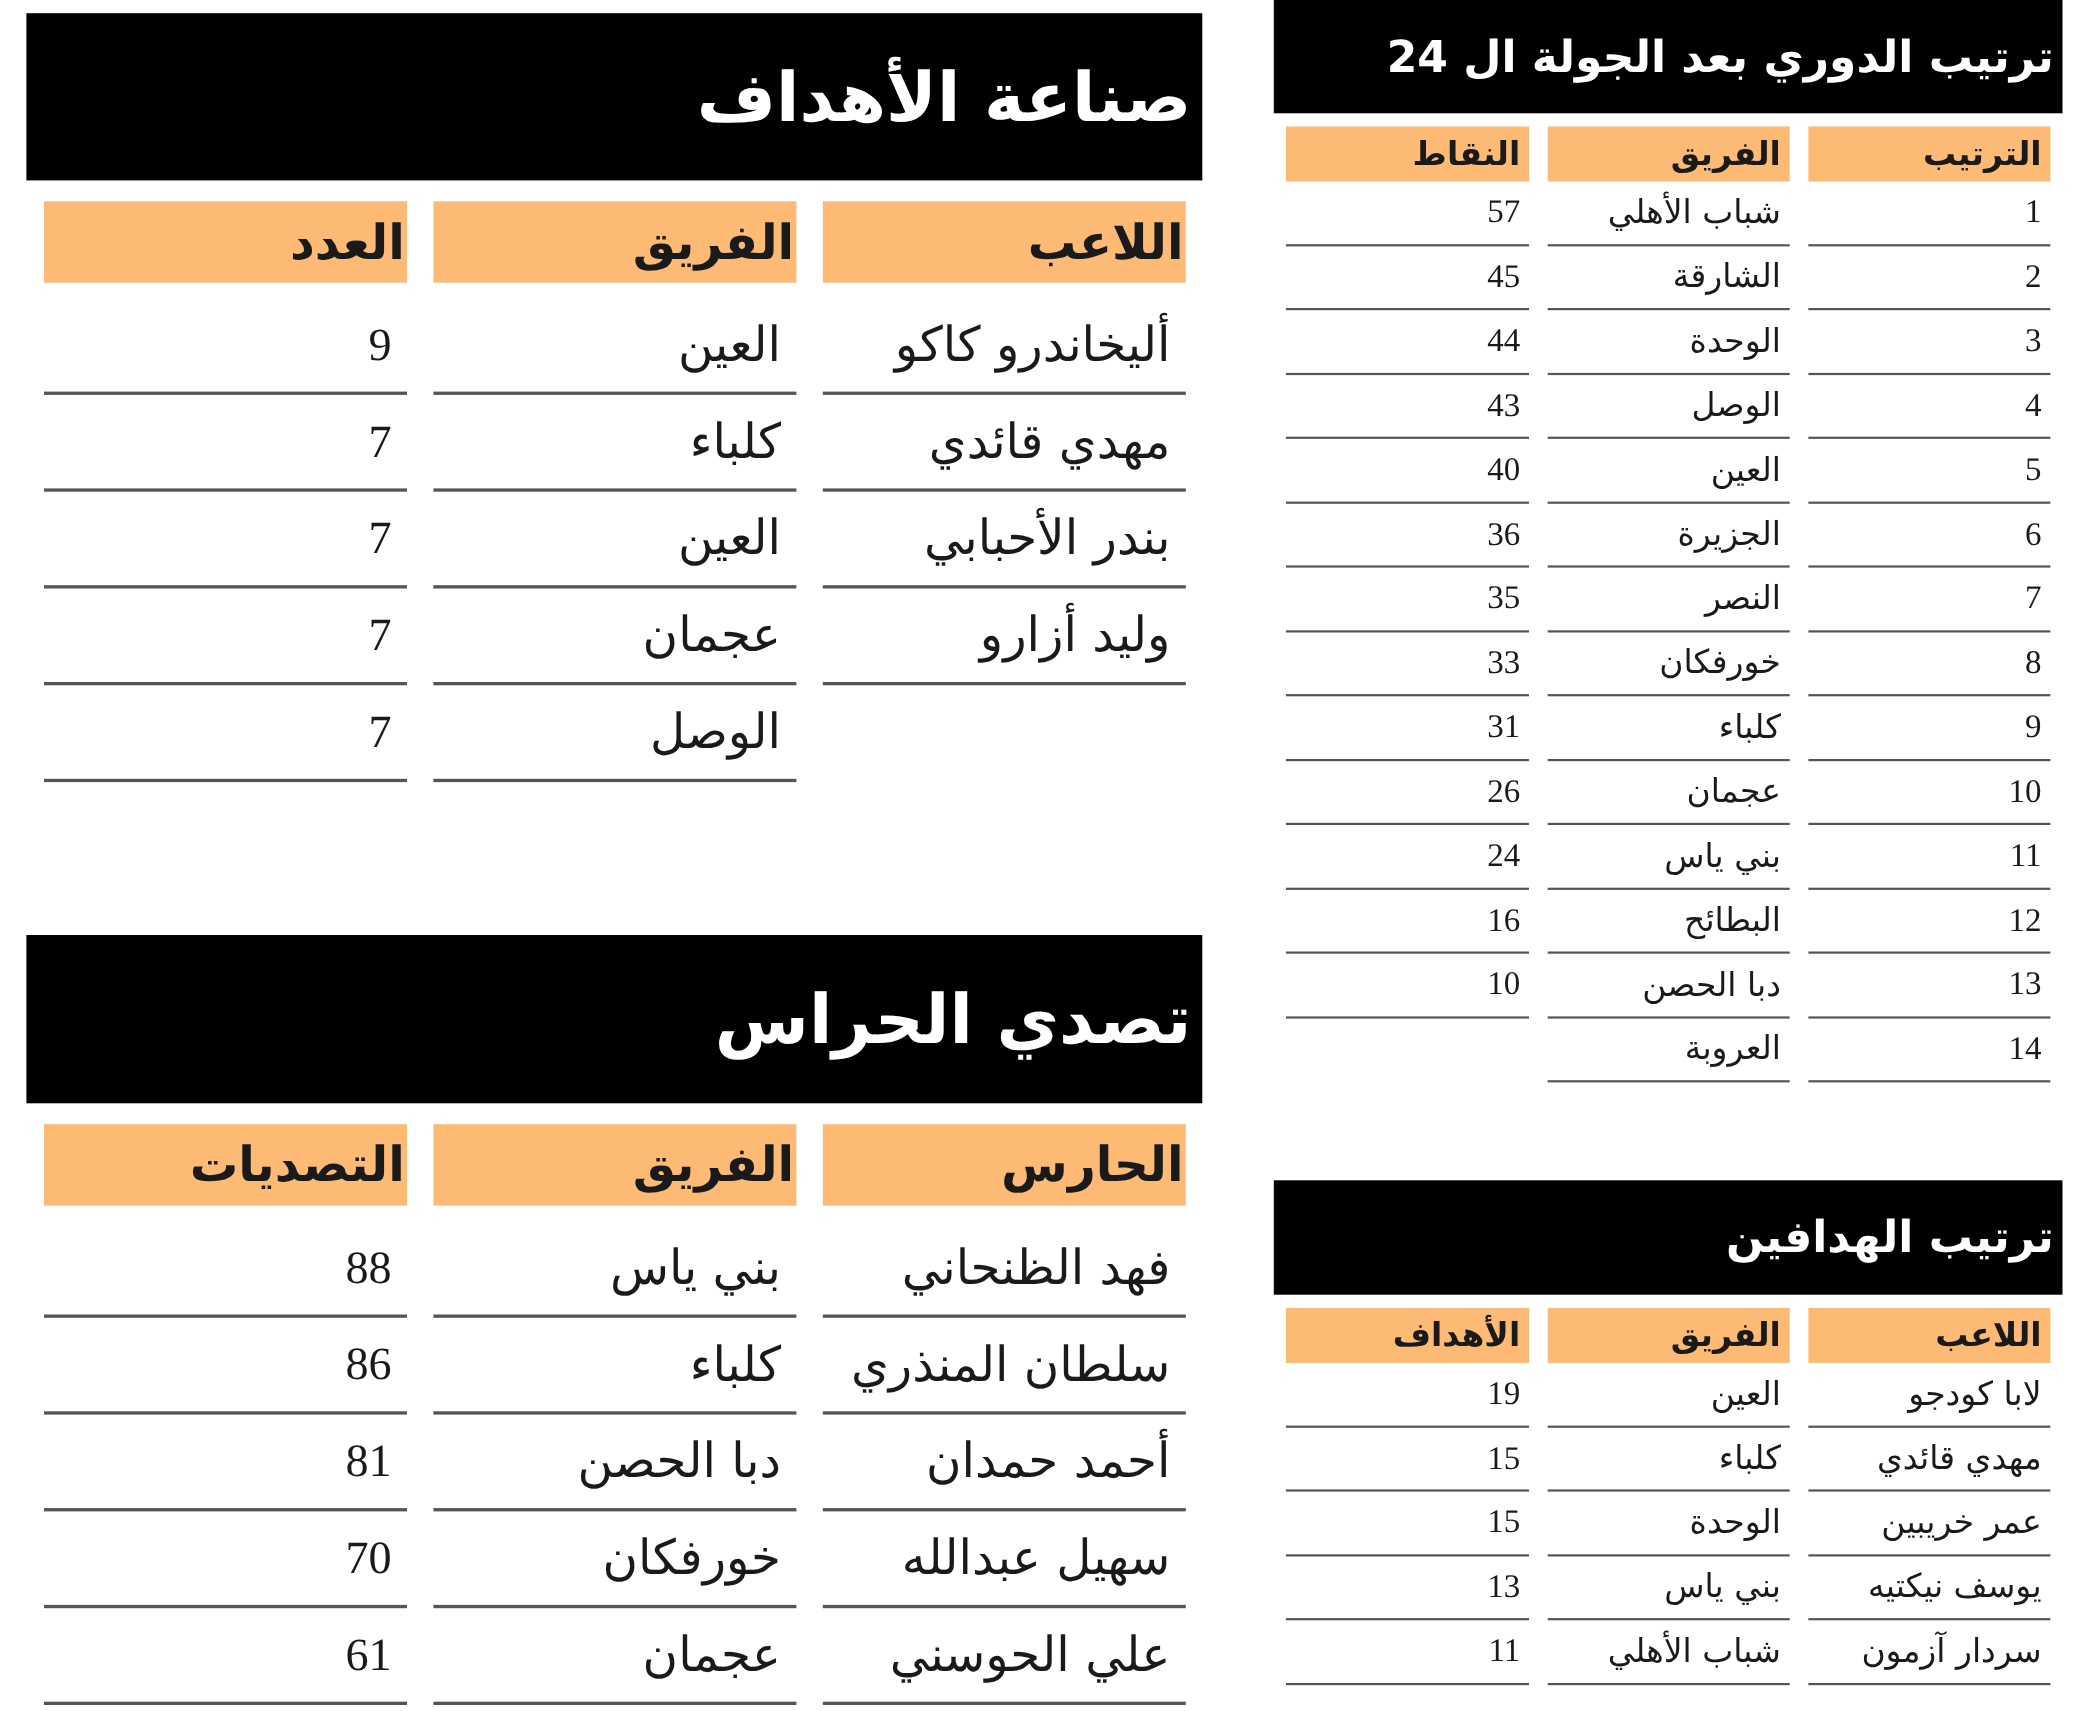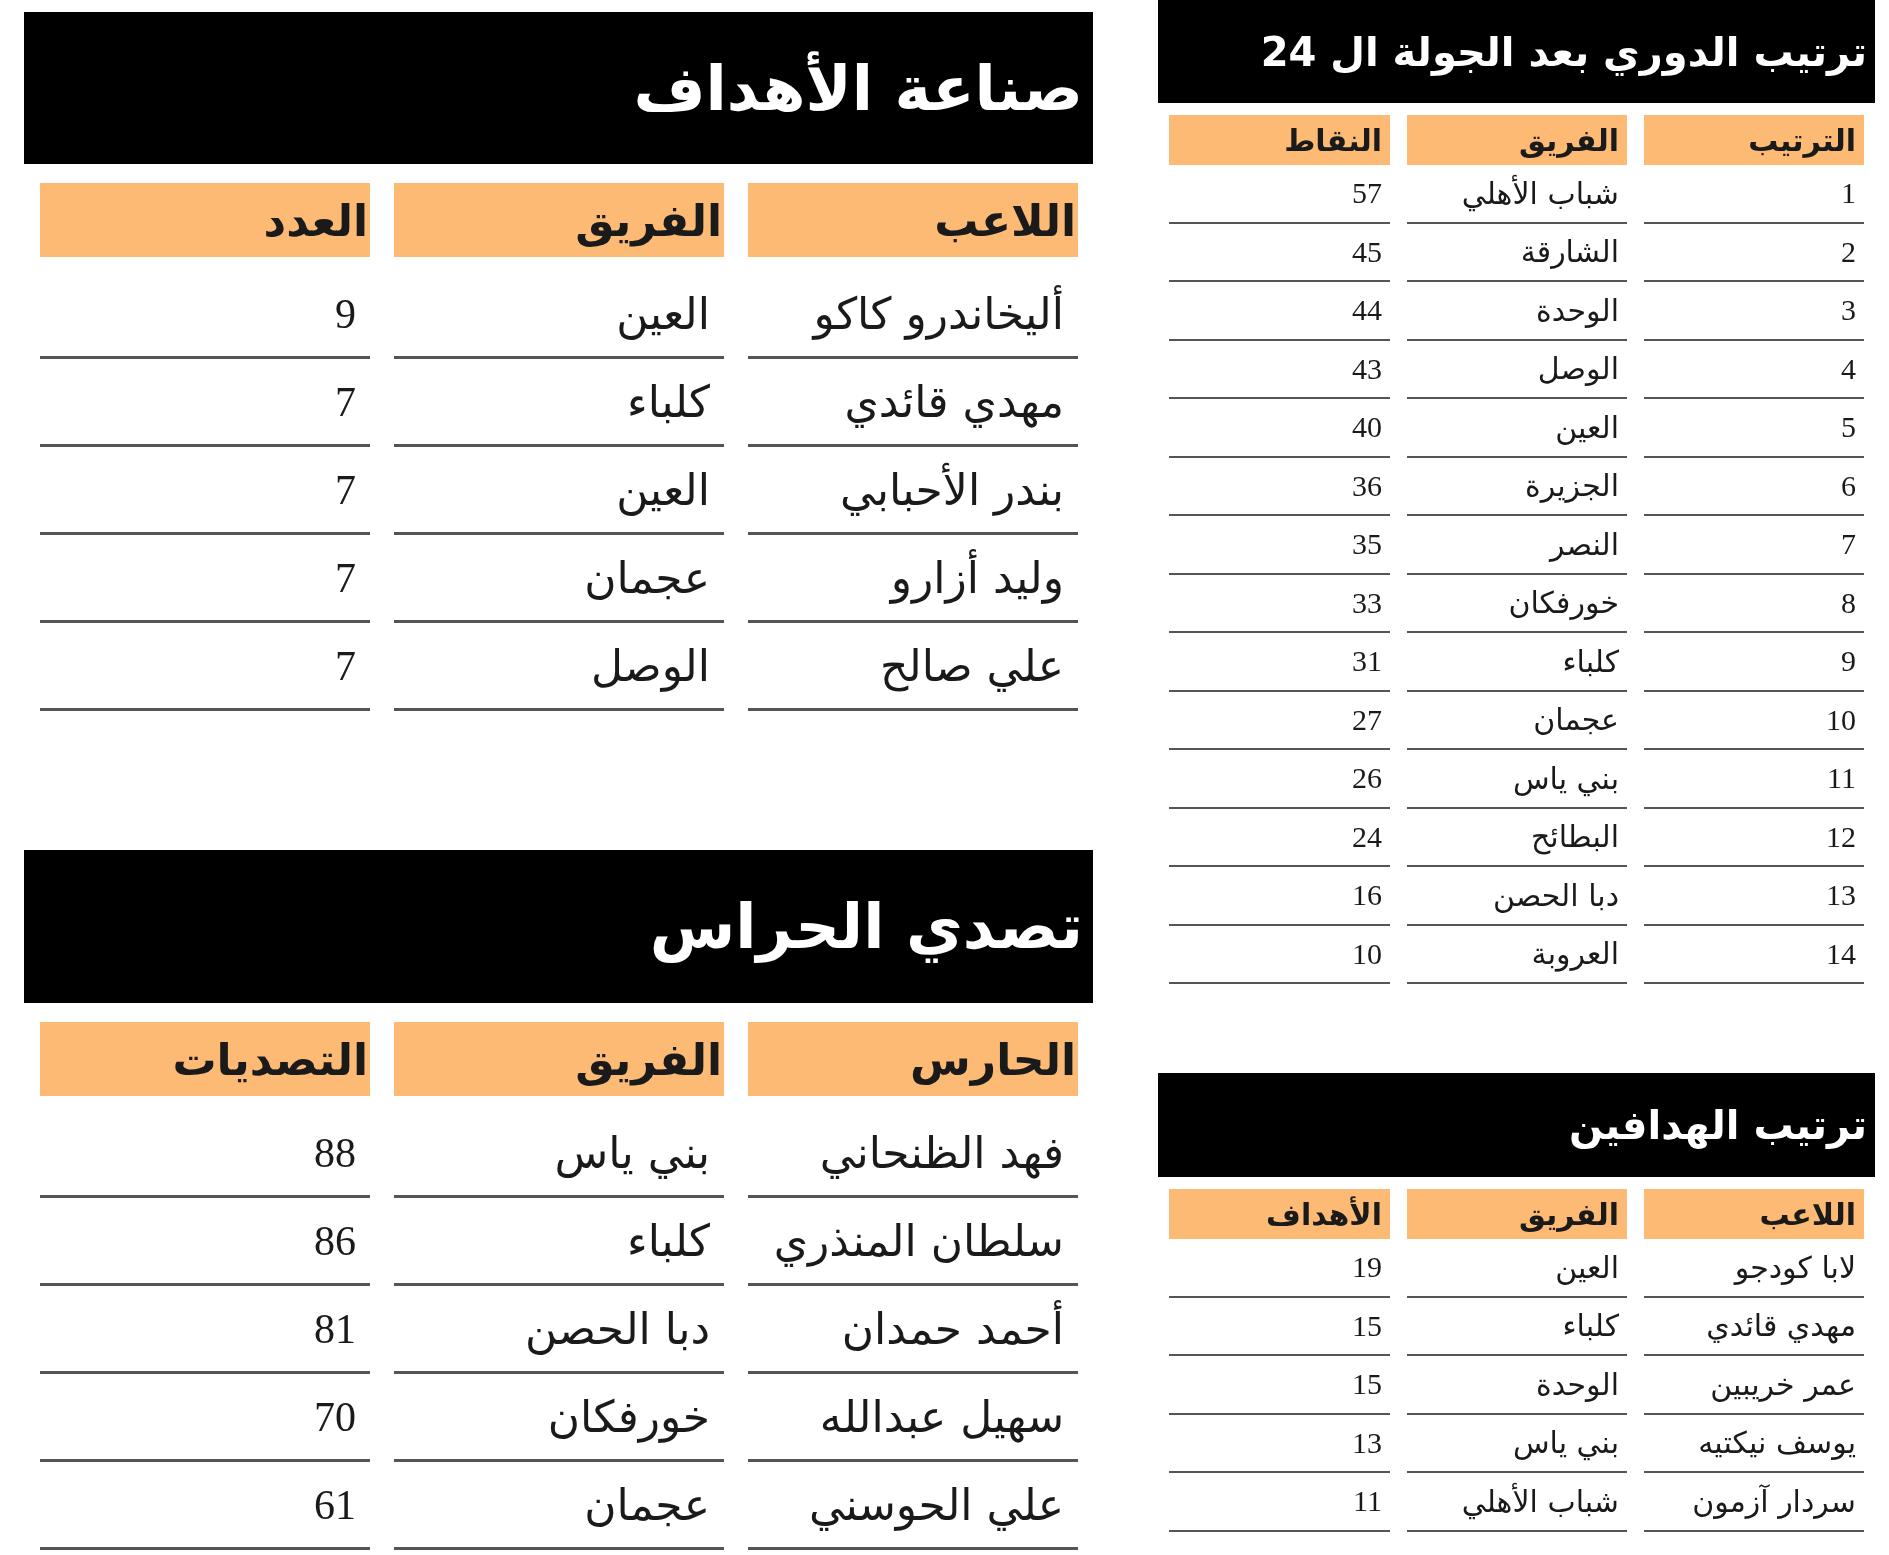--- a/index.html
+++ b/index.html
@@ -35,21 +35,20 @@
     <span>صناعة الأهداف</span>
   </div>
 
   <div class="col" style="left:748px; top:183px; width:330px;">
     <div class="col-head">اللاعب</div>
     <div style="height:14px"></div>
     <div class="cell">أليخاندرو كاكو</div>
     <div class="cell">مهدي قائدي</div>
     <div class="cell">بندر الأحبابي</div>
     <div class="cell">وليد أزارو</div>
-    <div class="cell">علي صالح</div>
   </div>
 
   <div class="col" style="left:394px; top:183px; width:330px;">
     <div class="col-head">الفريق</div>
     <div style="height:14px"></div>
     <div class="cell">العين</div>
     <div class="cell">كلباء</div>
     <div class="cell">العين</div>
     <div class="cell">عجمان</div>
     <div class="cell">الوصل</div>
@@ -143,21 +142,20 @@
     <div class="col-head">النقاط</div>
     <div class="cell num">57</div>
     <div class="cell num">45</div>
     <div class="cell num">44</div>
     <div class="cell num">43</div>
     <div class="cell num">40</div>
     <div class="cell num">36</div>
     <div class="cell num">35</div>
     <div class="cell num">33</div>
     <div class="cell num">31</div>
-    <div class="cell num">27</div>
     <div class="cell num">26</div>
     <div class="cell num">24</div>
     <div class="cell num">16</div>
     <div class="cell num">10</div>
   </div>
 </div>
 
 <div class="panel small">
   <div class="banner" style="left:1158px; top:1073px; width:717px; height:104px; direction:rtl;">
     <span>ترتيب الهدافين</span>

